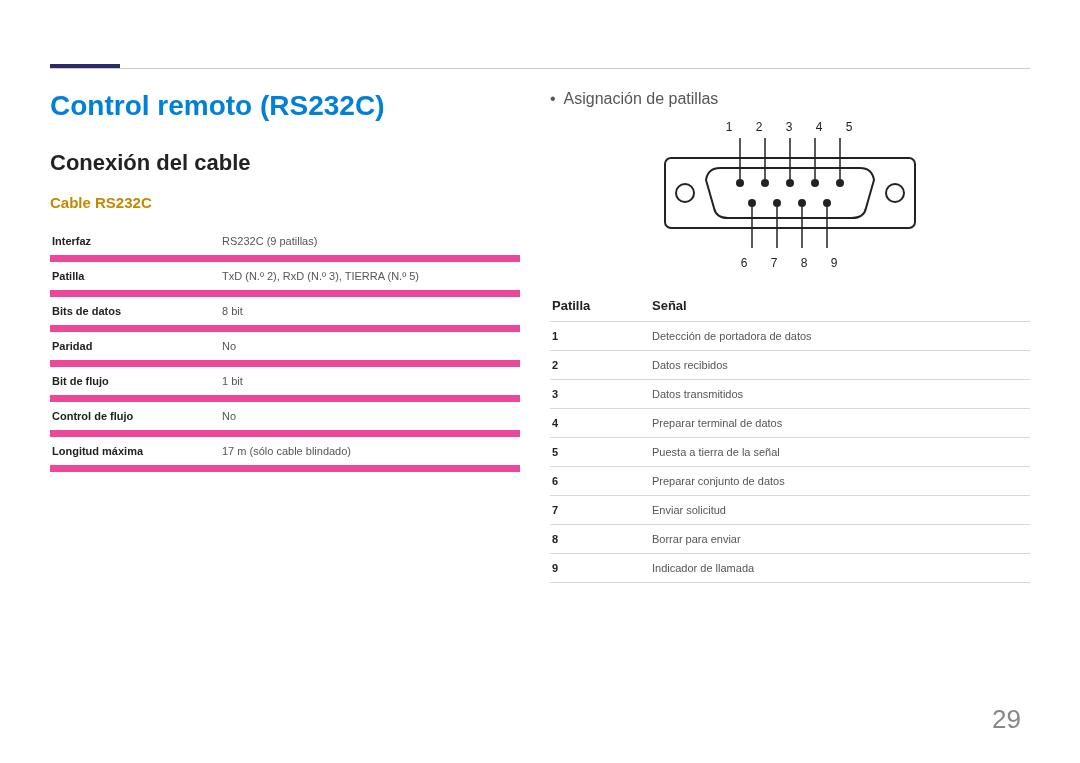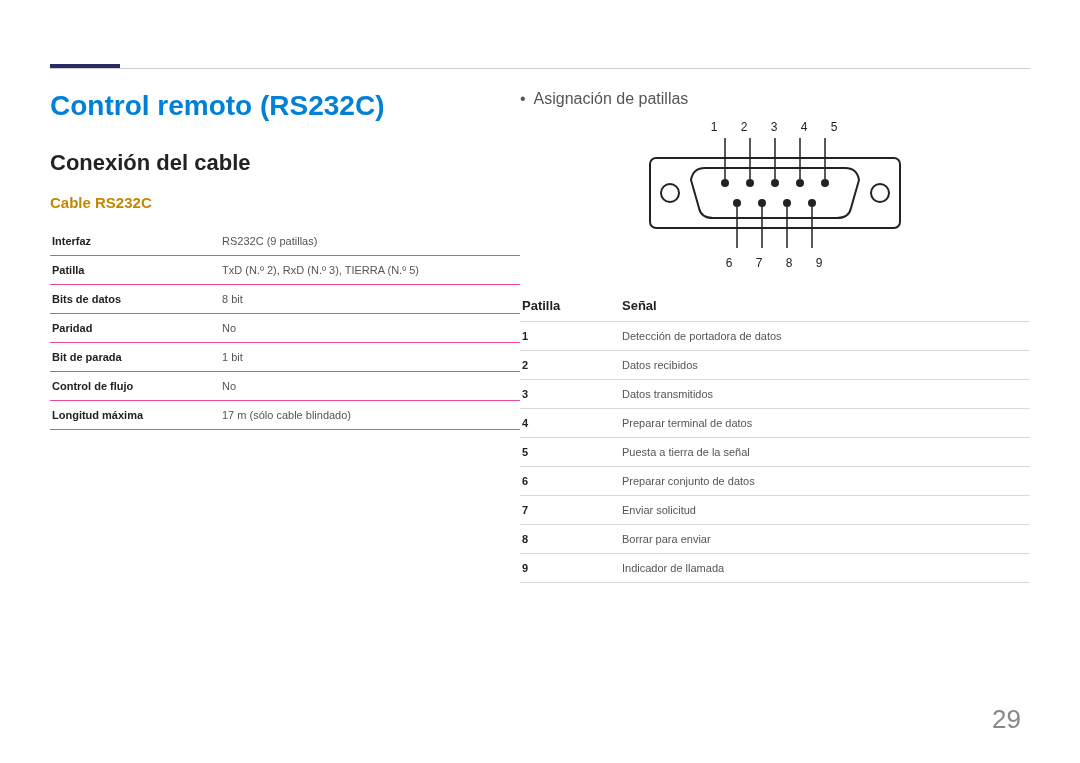--- a/index.html
+++ b/index.html
@@ -1,27 +1,27 @@
 <!DOCTYPE html>
 <html><head>
 <meta charset="utf-8">
 <style>
   * { box-sizing: border-box; margin: 0; padding: 0; }
   html, body { width: 1080px; height: 763px; background: #fff; font-family: Arial, Helvetica, sans-serif; color: #333; }
   .page { position: relative; width: 1080px; height: 763px; padding: 50px 50px 30px 50px; }
   .top-rule { position: absolute; top: 68px; left: 50px; right: 50px; border-top: 1px solid #ccc; }
   .accent-bar { position: absolute; top: 50px; left: 50px; width: 70px; height: 18px; border-bottom: 4px solid #2a2a66; }
-  .columns { display: flex; margin-top: 40px; }
+  .columns { display: flex; gap: 30px; margin-top: 40px; }
   .col-left { flex: 0 0 470px; }
   .col-right { flex: 1; }
   h1.title { color: #0080d6; font-weight: 600; font-size: 28px; margin-bottom: 28px; }
   h2.subtitle { color: #222; font-weight: 700; font-size: 22px; margin-bottom: 18px; }
   h3.section { color: #c28900; font-weight: 700; font-size: 15px; margin-bottom: 16px; margin-top: 16px; }
   table.spec { width: 100%; border-collapse: collapse; font-size: 11px; }
-  table.spec td { padding: 8px 2px; border-bottom: 1px solid #ec4899; vertical-align: middle; color: #555; }
+  table.spec td { padding: 8px 2px; border-bottom: 7px solid #ec4899; vertical-align: middle; color: #555; }
   table.spec td.k { font-weight: 700; color: #222; width: 170px; }
   .bullet-line { font-size: 16px; color: #555; margin-bottom: 12px; }
   .bullet-line .dot { display: inline-block; width: 10px; }
   .connector { text-align: center; margin-bottom: 20px; }
   .pin-labels-top, .pin-labels-bottom { font-size: 12px; letter-spacing: 10px; color: #222; }
   .pin-labels-top { margin-bottom: 4px; margin-left: 8px;}
   .pin-labels-bottom { margin-top: 4px; margin-left: 8px;}
   .conn-svg { display: inline-block; }
   table.pins { width: 100%; border-collapse: collapse; font-size: 11px; margin-top: 10px; }
   table.pins th { text-align: left; padding: 8px 2px; border-bottom: 1px solid #d8d8d8; font-weight: 700; color: #222; font-size: 13px; }
@@ -55,21 +55,21 @@
             </tr>
           <tr>
               <td class="k">Bits de datos</td>
               <td>8 bit</td>
             </tr>
           <tr>
               <td class="k">Paridad</td>
               <td>No</td>
             </tr>
           <tr>
-              <td class="k">Bit de parada</td>
+              <td class="k">Bit de flujo</td>
               <td>1 bit</td>
             </tr>
           <tr>
               <td class="k">Control de flujo</td>
               <td>No</td>
             </tr>
           <tr>
               <td class="k">Longitud máxima</td>
               <td>17 m (sólo cable blindado)</td>
             </tr>

